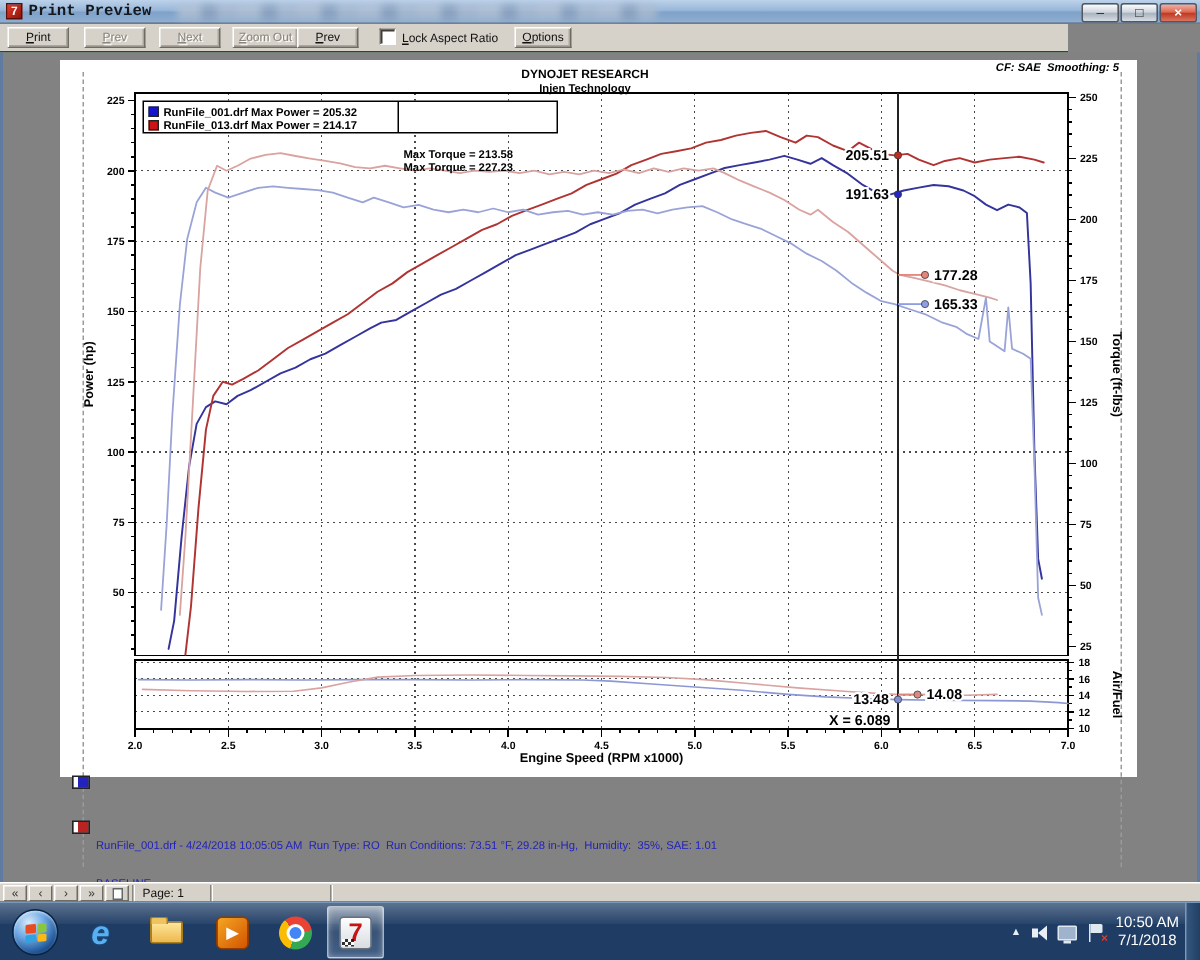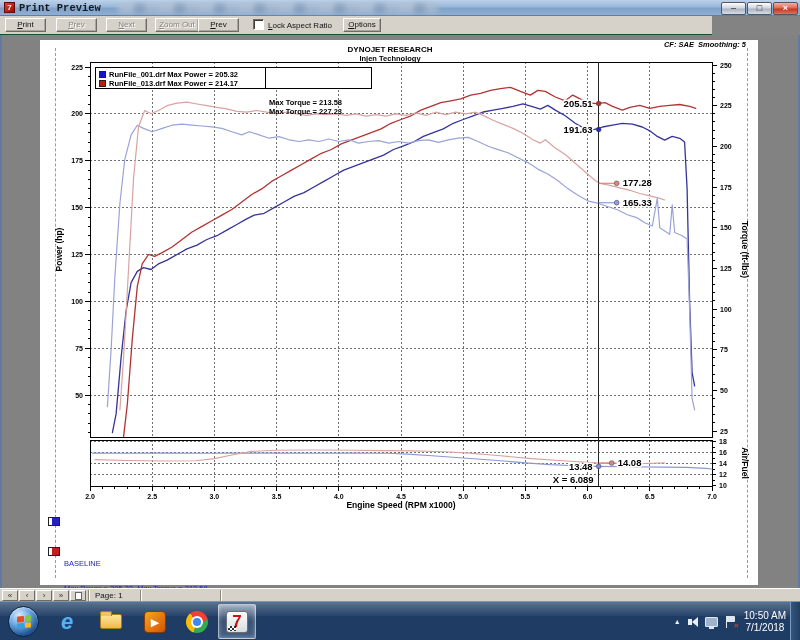--- a/index.html
+++ b/index.html
@@ -32,21 +32,21 @@
   .tbtn.disabled span { color:#8a867e; text-shadow:1px 1px 0 #fff; }
   .chkwrap { position:absolute; left:253px; top:3px; display:flex; align-items:flex-end; gap:4px; }
   .chkbox { width:11px; height:11px; background:#fff; border:1px solid; border-color:#6f6b64 #ffffff #ffffff #6f6b64;
     box-shadow:inset 1px 1px 0 #403d38; }
   .chklabel { font-size:8px; color:#111; display:block; }
   .chklabel::first-letter { text-decoration:underline; }
 
   
   #preview { position:absolute; left:0; top:35px; width:800px; height:553px; background:#828282;
     border-left:2px solid #607ba0; border-right:2px solid #607ba0; }
-  #page { position:absolute; left:38px; top:5px; width:718px; height:545px; background:#ffffff; }
+  #page { position:absolute; left:38px; top:5px; width:718px; height:478px; background:#ffffff; }
   .margin-line { position:absolute; top:8px; height:530px; width:0; border-left:1px dashed #9a9a9a; }
   .hdr { position:absolute; font-weight:bold; color:#000; white-space:pre; }
   #company  { left:250px; top:5px;  width:200px; text-align:center; font-size:8px; }
   #subtitle { left:250px; top:14px; width:200px; text-align:center; font-size:7.5px; }
   #correction { right:12px; top:0; font-size:7.5px;font-style:italic; }
 
   
   #legend { position:absolute; left:55px; top:27px; width:277px; height:22px; border:1px solid #000; background:#fff; }
   #legend .vdiv { position:absolute; left:169px; top:0; width:0; height:20px; border-left:1px solid #000; }
   .lgrow { position:absolute; left:3px; height:9px; display:flex; align-items:center; }
@@ -419,20 +419,21 @@
           <div class="lgswatch" style="background: rgb(204, 20, 20);"></div>
           <span class="lgtext"><i style="font-style:normal">RunFile_013.drf</i> <i style="font-style:normal">Max Power = 214.17</i></span>
         </div>
         <span class="lgtq" style="top:2px">Max Torque = 213.58</span>
         <span class="lgtq" style="top:11px">Max Torque = 227.23</span>
       </div>
 
       <div class="runinfo" style="top:477px">
         <div class="runchip" style="background: linear-gradient(90deg, rgb(255, 255, 255) 0px, rgb(255, 255, 255) 30%, rgb(35, 35, 187) 30%);"></div>
         <div class="runlines" style="color: rgb(35, 35, 187);">
+          <div>RunFile_001.drf - 4/24/2018 10:05:05 AM  Run Type: RO  Run Conditions: 73.51 °F, 29.28 in-Hg,  Humidity:  35%, SAE: 1.01</div>
           <div>BASELINE</div>
           <div>Max Power = 205.32  Max Torque = 213.58</div>
         </div>
       </div>
       <div class="runinfo" style="top:507px">
         <div class="runchip" style="background: linear-gradient(90deg, rgb(255, 255, 255) 0px, rgb(255, 255, 255) 30%, rgb(187, 35, 35) 30%);"></div>
         <div class="runlines" style="color: rgb(187, 35, 35);">
           <div>RunFile_013.drf - 4/24/2018 1:33:28 PM  Run Type: RO  Run Conditions: 87.05 °F, 29.24 in-Hg,  Humidity:  19%, SAE: 1.02</div>
           <div>SP1123</div>
           

